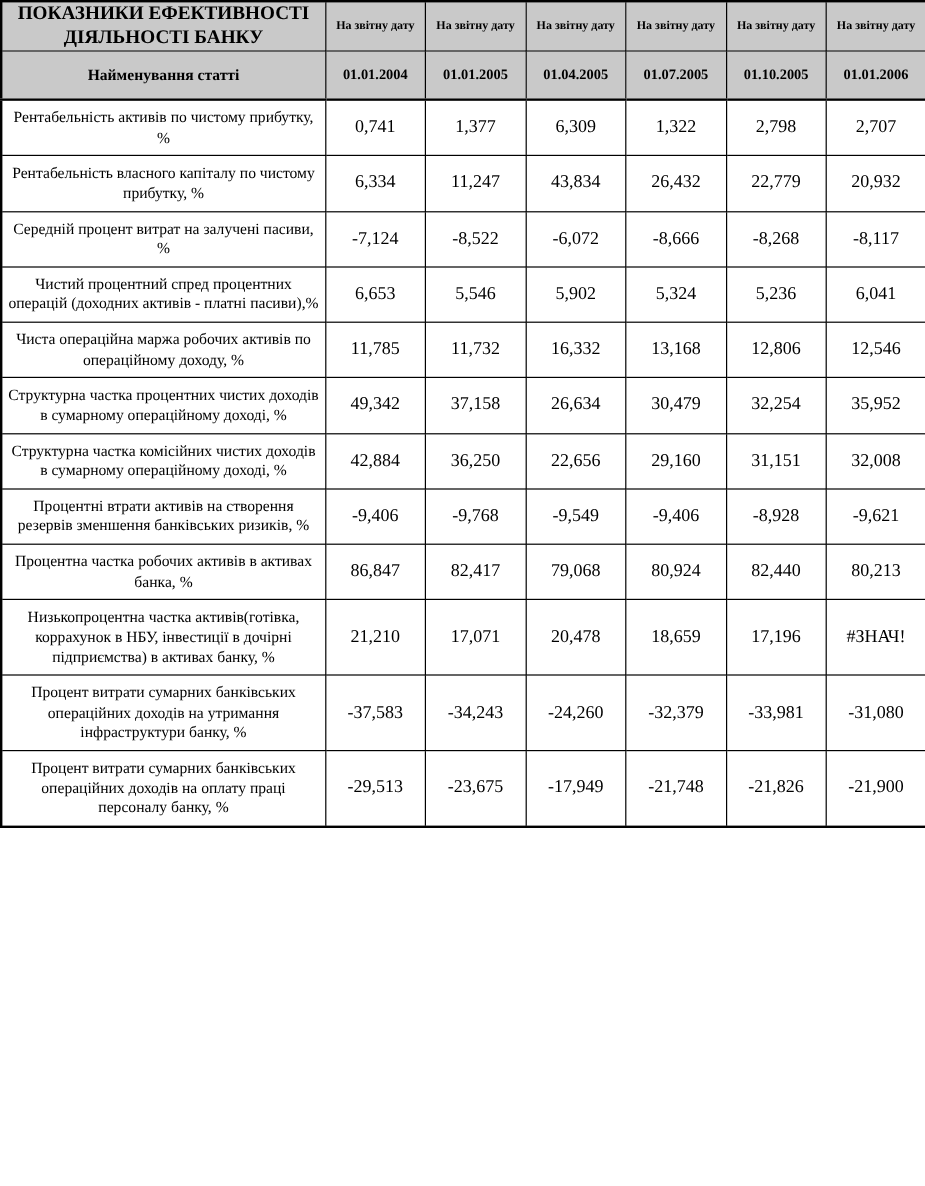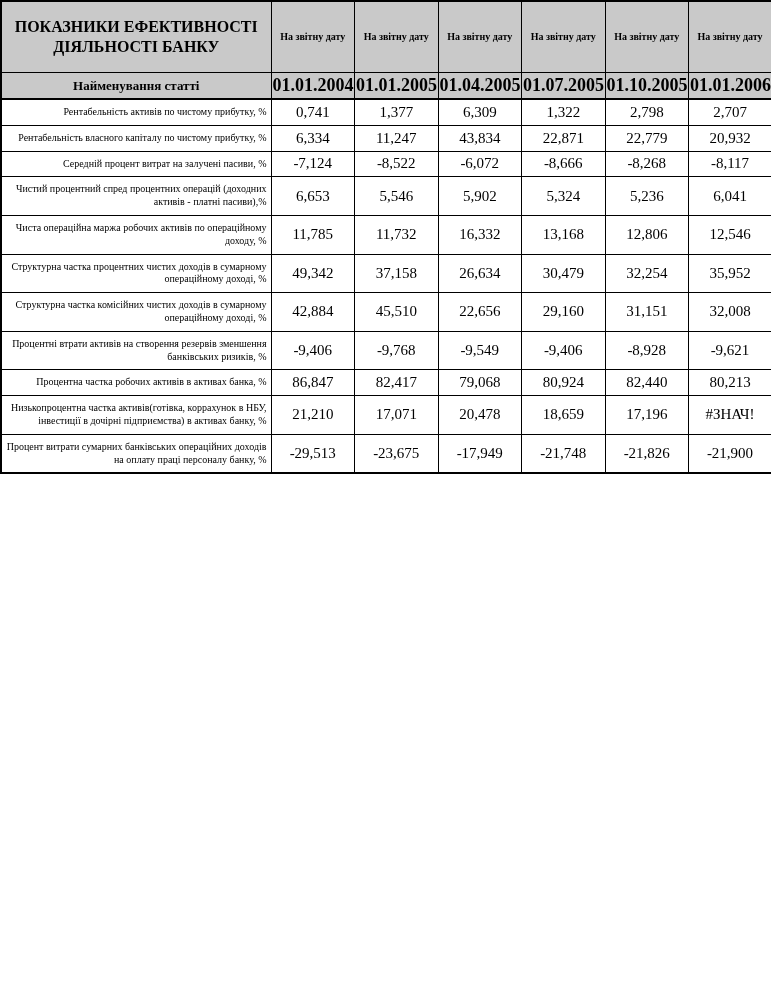--- a/index.html
+++ b/index.html
@@ -29,44 +29,44 @@
   
   thead th {
     background: #c9c9c9;
     font-weight: bold;
     text-align: center;
     color: #000000;
   }
   th.title-cell {
     font-size: 16px;
     line-height: 1.25;
-    padding: 15px 6px;
+    padding: 0 6px;
   }
   th.report-date-cell {
     font-size: 10px;
     line-height: 1.2;
     padding: 3px 6px;
   }
   th.name-header-cell {
     font-size: 13px;
     padding: 2px 10px;
   }
   th.date-cell {
-    font-size: 18px;
-    padding: 2px 1px;
+    font-size: 12px;
+    padding: 12px 1px;
     white-space: nowrap;
   }
   tr.header-row-2 th {
     border-bottom: 2px solid #000000;
   }
   
   td.label-cell {
-    font-size: 10px;
+    font-size: 13px;
     line-height: 1.28;
-    text-align: right;
+    text-align: center;
     padding: 6px 4px 6px 4px;
     color: #000000;
   }
   td.value-cell {
     font-size: 15px;
     text-align: center;
     padding: 2px 2px;
     color: #000000;
   }
   tbody tr { min-height: 40px; }
@@ -116,21 +116,21 @@
           <td class="value-cell">6,309</td>
           <td class="value-cell">1,322</td>
           <td class="value-cell">2,798</td>
           <td class="value-cell">2,707</td>
         </tr>
         <tr>
           <td class="label-cell">Рентабельність власного капіталу по чистому прибутку, %</td>
           <td class="value-cell">6,334</td>
           <td class="value-cell">11,247</td>
           <td class="value-cell">43,834</td>
-          <td class="value-cell">22,871</td>
+          <td class="value-cell">26,432</td>
           <td class="value-cell">22,779</td>
           <td class="value-cell">20,932</td>
         </tr>
         <tr>
           <td class="label-cell">Середній процент витрат на залучені пасиви, %</td>
           <td class="value-cell">-7,124</td>
           <td class="value-cell">-8,522</td>
           <td class="value-cell">-6,072</td>
           <td class="value-cell">-8,666</td>
           <td class="value-cell">-8,268</td>
@@ -159,21 +159,21 @@
           <td class="value-cell">49,342</td>
           <td class="value-cell">37,158</td>
           <td class="value-cell">26,634</td>
           <td class="value-cell">30,479</td>
           <td class="value-cell">32,254</td>
           <td class="value-cell">35,952</td>
         </tr>
         <tr>
           <td class="label-cell">Структурна частка комісійних чистих доходів в сумарному операційному доході, %</td>
           <td class="value-cell">42,884</td>
-          <td class="value-cell">45,510</td>
+          <td class="value-cell">36,250</td>
           <td class="value-cell">22,656</td>
           <td class="value-cell">29,160</td>
           <td class="value-cell">31,151</td>
           <td class="value-cell">32,008</td>
         </tr>
         <tr>
           <td class="label-cell">Процентні втрати активів на створення резервів зменшення банківських ризиків, %</td>
           <td class="value-cell">-9,406</td>
           <td class="value-cell">-9,768</td>
           <td class="value-cell">-9,549</td>
@@ -193,20 +193,29 @@
         <tr>
           <td class="label-cell">Низькопроцентна частка активів(готівка, коррахунок в НБУ, інвестиції в дочірні підприємства) в активах банку, %</td>
           <td class="value-cell">21,210</td>
           <td class="value-cell">17,071</td>
           <td class="value-cell">20,478</td>
           <td class="value-cell">18,659</td>
           <td class="value-cell">17,196</td>
           <td class="value-cell">#ЗНАЧ!</td>
         </tr>
         <tr>
+          <td class="label-cell">Процент витрати сумарних банківських операційних доходів на утримання інфраструктури банку, %</td>
+          <td class="value-cell">-37,583</td>
+          <td class="value-cell">-34,243</td>
+          <td class="value-cell">-24,260</td>
+          <td class="value-cell">-32,379</td>
+          <td class="value-cell">-33,981</td>
+          <td class="value-cell">-31,080</td>
+        </tr>
+        <tr>
           <td class="label-cell">Процент витрати сумарних банківських операційних доходів на оплату праці персоналу банку, %</td>
           <td class="value-cell">-29,513</td>
           <td class="value-cell">-23,675</td>
           <td class="value-cell">-17,949</td>
           <td class="value-cell">-21,748</td>
           <td class="value-cell">-21,826</td>
           <td class="value-cell">-21,900</td>
         </tr>
       </tbody>
   </table>

